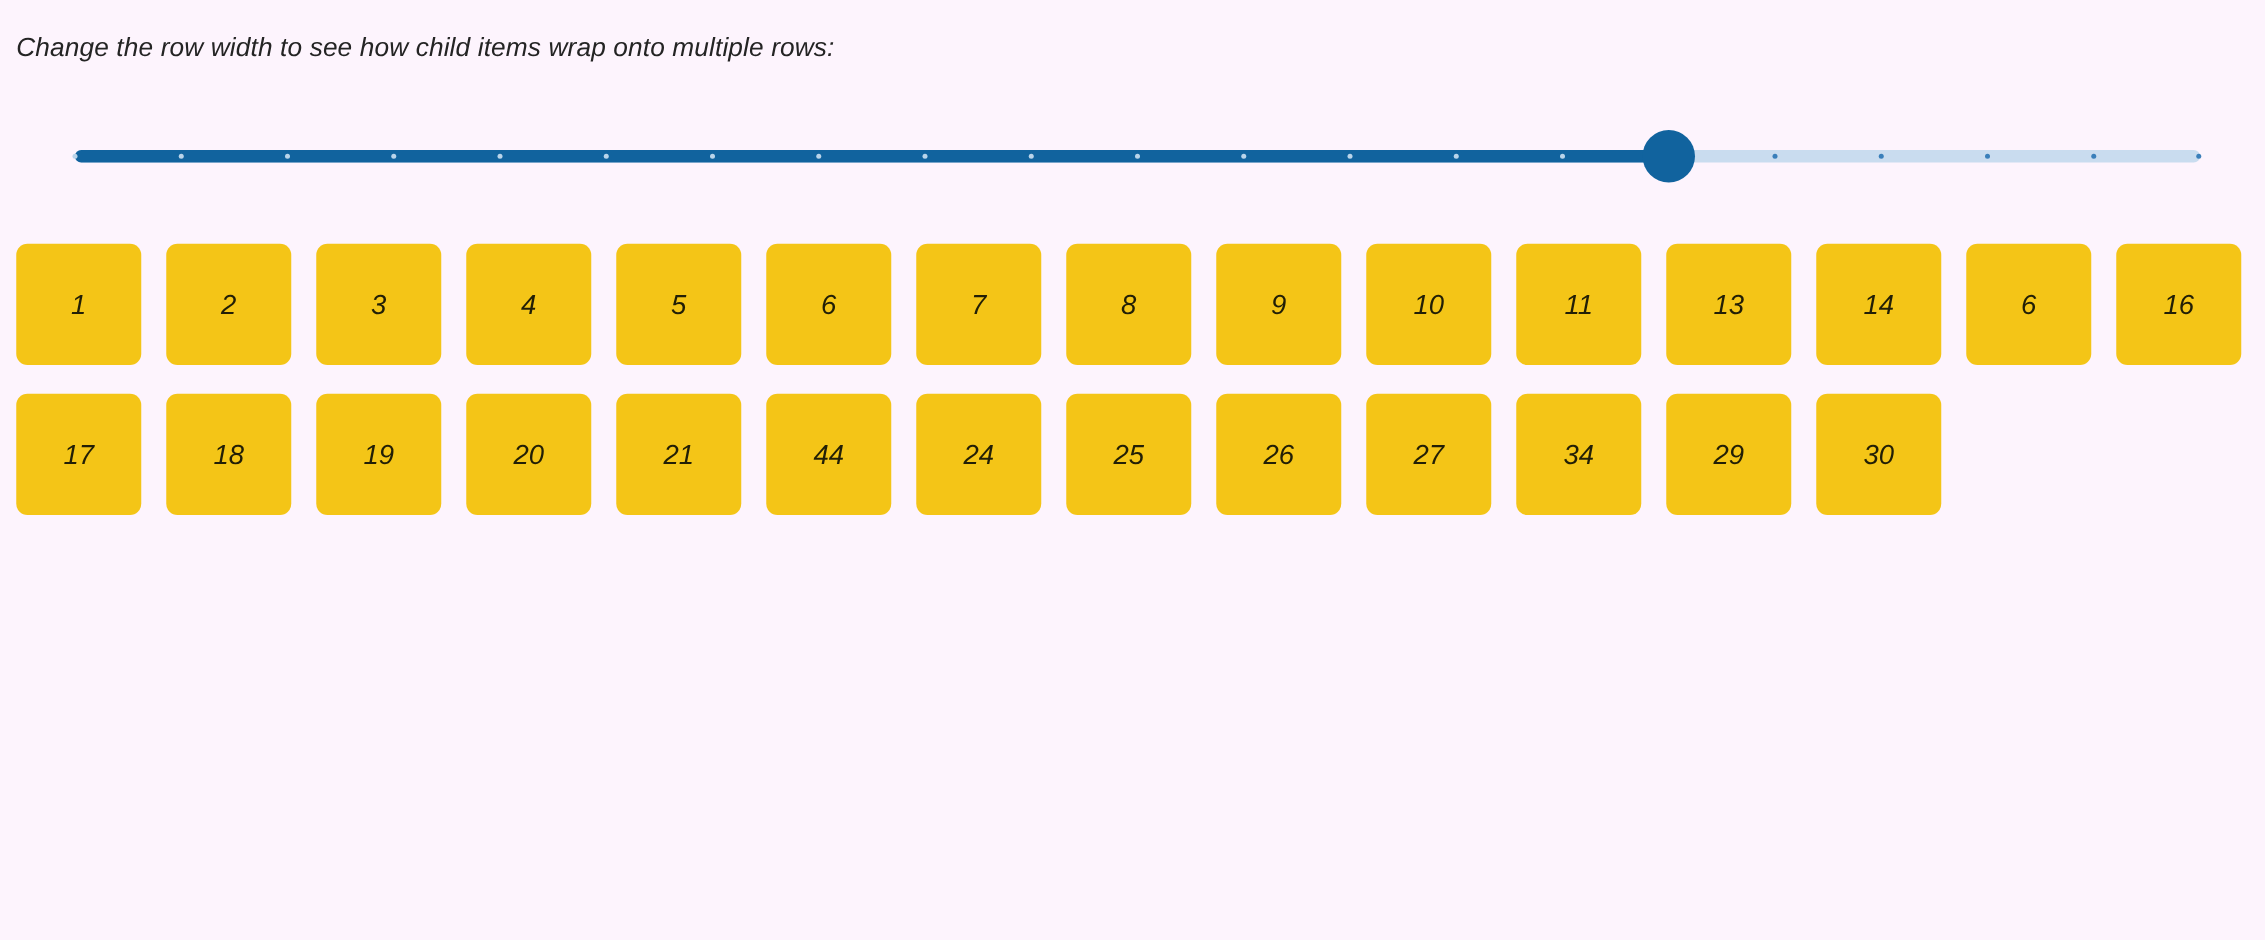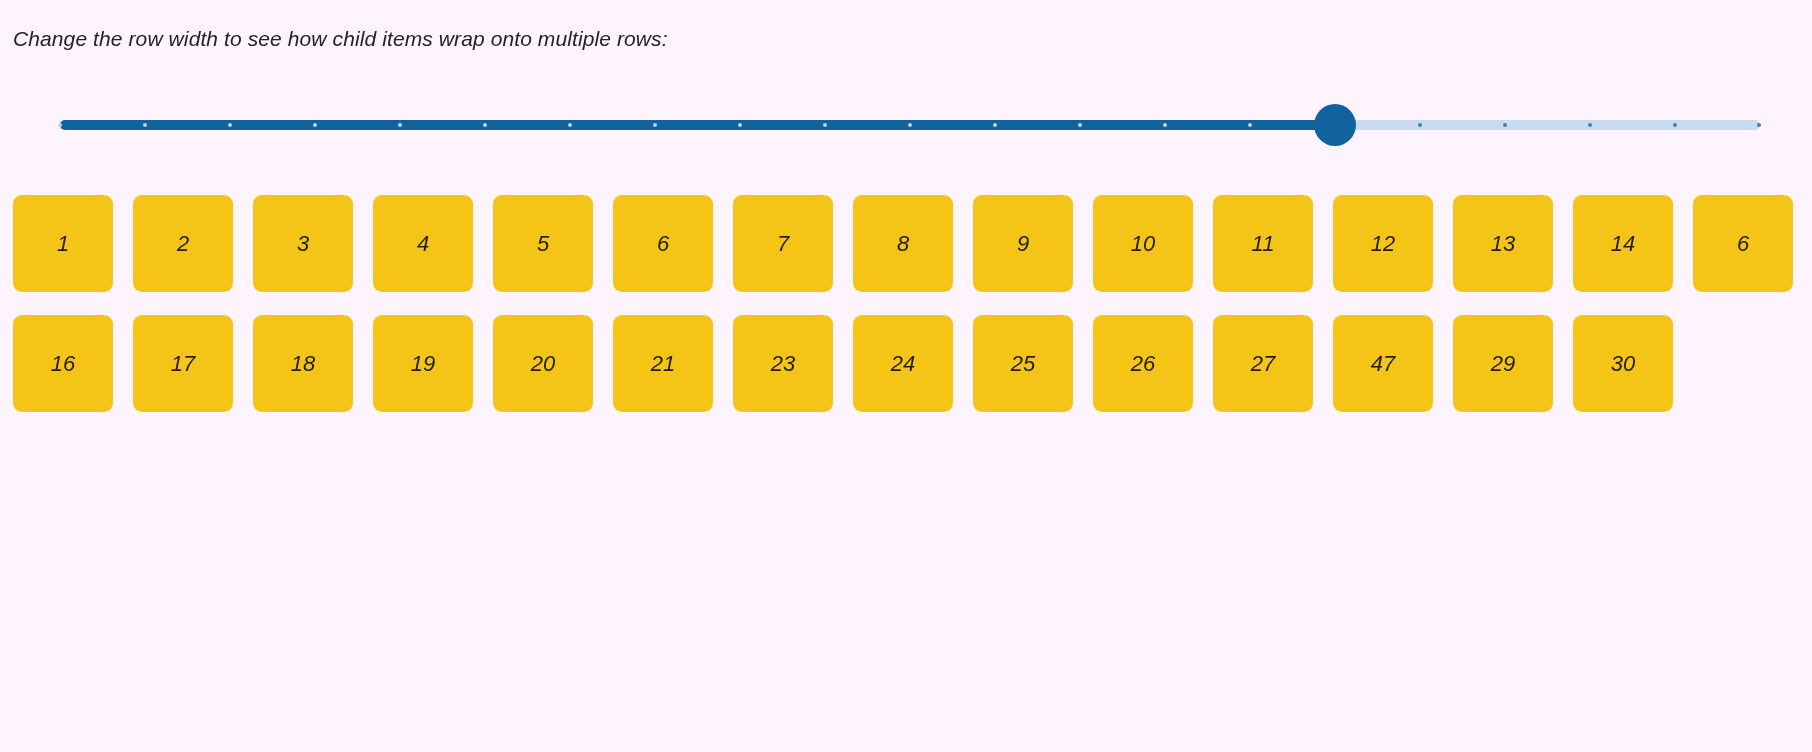--- a/index.html
+++ b/index.html
@@ -164,33 +164,32 @@
       <div class="tile">2</div>
       <div class="tile">3</div>
       <div class="tile">4</div>
       <div class="tile">5</div>
       <div class="tile">6</div>
       <div class="tile">7</div>
       <div class="tile">8</div>
       <div class="tile">9</div>
       <div class="tile">10</div>
       <div class="tile">11</div>
-      <div class="tile">12</div>
       <div class="tile">13</div>
       <div class="tile">14</div>
       <div class="tile">6</div>
       <div class="tile">16</div>
       <div class="tile">17</div>
       <div class="tile">18</div>
       <div class="tile">19</div>
       <div class="tile">20</div>
       <div class="tile">21</div>
-      <div class="tile">23</div>
+      <div class="tile">44</div>
       <div class="tile">24</div>
       <div class="tile">25</div>
       <div class="tile">26</div>
       <div class="tile">27</div>
-      <div class="tile">47</div>
+      <div class="tile">34</div>
       <div class="tile">29</div>
       <div class="tile">30</div>
     </div>
 
 </div>
 
 </body></html>

